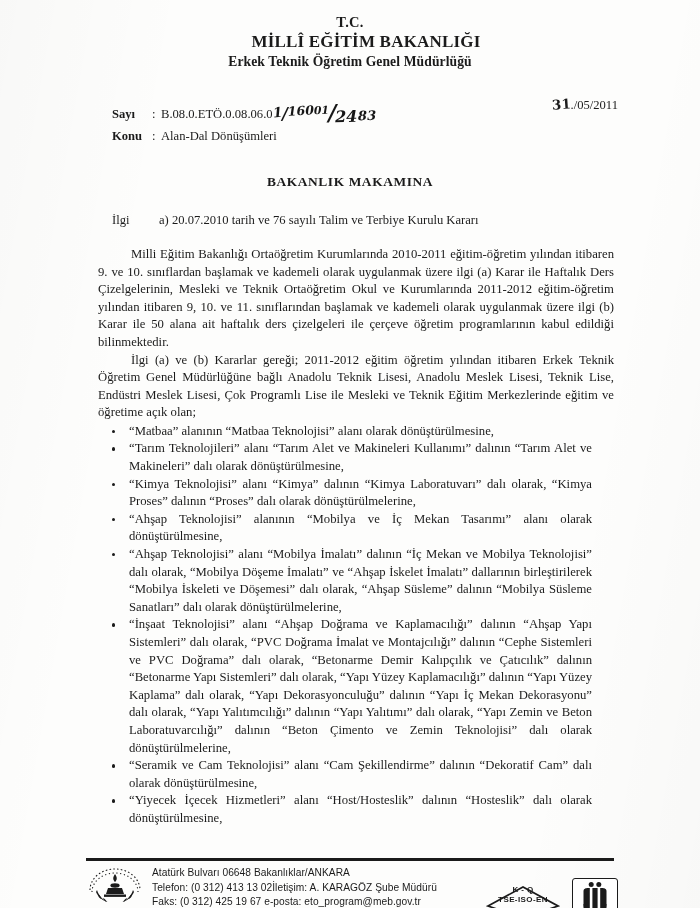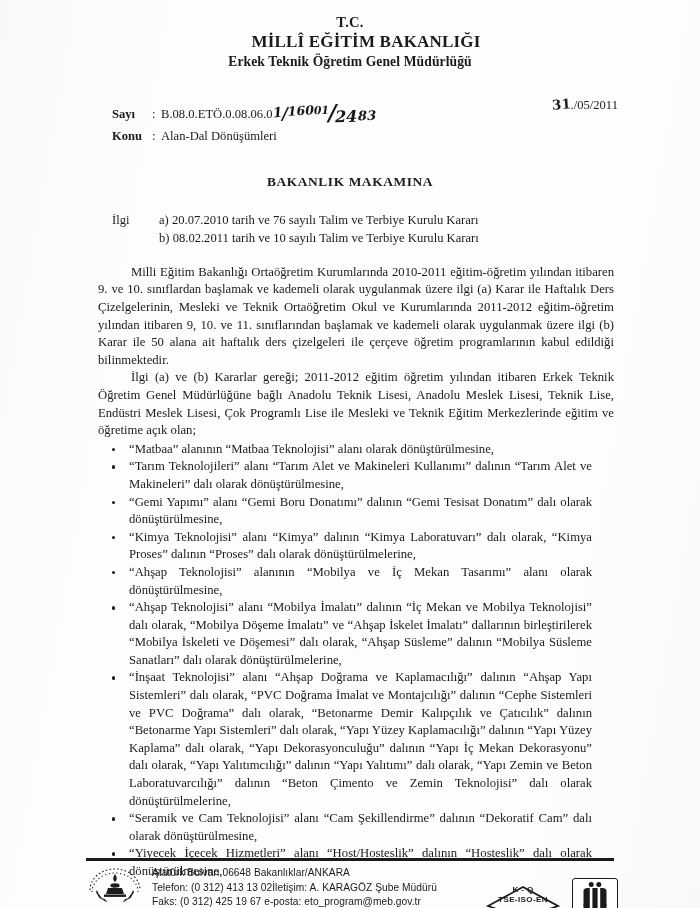--- a/index.html
+++ b/index.html
@@ -269,33 +269,31 @@
       </div>
       <div class="meta-date"><span class="date-day">31</span><span>./05/2011</span></div>
     </div>
 
     <div class="addressee">BAKANLIK MAKAMINA</div>
 
     <div class="ilgi-block">
       <span class="ilgi-label">İlgi</span>
       <div class="ilgi-items">
         <div class="ilgi-item">a) 20.07.2010 tarih ve 76 sayılı Talim ve Terbiye Kurulu Kararı</div>
-        <div class="ilgi-item">b) 08.02.2011 tarih ve 10 sayılı Talim ve Terbiye Kurulu Kararı</div>
       </div>
     </div>
 
     <div class="body-block">
       <p class="para">Milli Eğitim Bakanlığı Ortaöğretim Kurumlarında 2010-2011 eğitim-öğretim yılından itibaren 9. ve 10. sınıflardan başlamak ve kademeli olarak uygulanmak üzere ilgi (a) Karar ile Haftalık Ders Çizelgelerinin, Mesleki ve Teknik Ortaöğretim Okul ve Kurumlarında 2011-2012 eğitim-öğretim yılından itibaren 9, 10. ve 11. sınıflarından başlamak ve kademeli olarak uygulanmak üzere ilgi (b) Karar ile 50 alana ait haftalık ders çizelgeleri ile çerçeve öğretim programlarının kabul edildiği bilinmektedir.</p>
       <p class="para">İlgi (a) ve (b) Kararlar gereği; 2011-2012 eğitim öğretim yılından itibaren Erkek Teknik Öğretim Genel Müdürlüğüne bağlı Anadolu Teknik Lisesi, Anadolu Meslek Lisesi, Teknik Lise, Endüstri Meslek Lisesi, Çok Programlı Lise ile Mesleki ve Teknik Eğitim Merkezlerinde eğitim ve öğretime açık olan;</p>
     </div>
 
     <ul class="bullet-list">
       <li class="bullet-item">“Matbaa” alanının “Matbaa Teknolojisi” alanı olarak dönüştürülmesine,</li>
       <li class="bullet-item">“Tarım Teknolojileri” alanı “Tarım Alet ve Makineleri Kullanımı” dalının “Tarım Alet ve Makineleri” dalı olarak dönüştürülmesine,</li>
-      <li class="bullet-item">“Gemi Yapımı” alanı “Gemi Boru Donatımı” dalının “Gemi Tesisat Donatım” dalı olarak dönüştürülmesine,</li>
       <li class="bullet-item">“Kimya Teknolojisi” alanı “Kimya” dalının “Kimya Laboratuvarı” dalı olarak, “Kimya Proses” dalının “Proses” dalı olarak dönüştürülmelerine,</li>
       <li class="bullet-item">“Ahşap Teknolojisi” alanının “Mobilya ve İç Mekan Tasarımı” alanı olarak dönüştürülmesine,</li>
       <li class="bullet-item">“Ahşap Teknolojisi” alanı “Mobilya İmalatı” dalının “İç Mekan ve Mobilya Teknolojisi” dalı olarak, “Mobilya Döşeme İmalatı” ve “Ahşap İskelet İmalatı” dallarının birleştirilerek “Mobilya İskeleti ve Döşemesi” dalı olarak, “Ahşap Süsleme” dalının “Mobilya Süsleme Sanatları” dalı olarak dönüştürülmelerine,</li>
       <li class="bullet-item">“İnşaat Teknolojisi” alanı “Ahşap Doğrama ve Kaplamacılığı” dalının “Ahşap Yapı Sistemleri” dalı olarak, “PVC Doğrama İmalat ve Montajcılığı” dalının “Cephe Sistemleri ve PVC Doğrama” dalı olarak, “Betonarme Demir Kalıpçılık ve Çatıcılık” dalının “Betonarme Yapı Sistemleri” dalı olarak, “Yapı Yüzey Kaplamacılığı” dalının “Yapı Yüzey Kaplama” dalı olarak, “Yapı Dekorasyonculuğu” dalının “Yapı İç Mekan Dekorasyonu” dalı olarak, “Yapı Yalıtımcılığı” dalının “Yapı Yalıtımı” dalı olarak, “Yapı Zemin ve Beton Laboratuvarcılığı” dalının “Beton Çimento ve Zemin Teknolojisi” dalı olarak dönüştürülmelerine,</li>
       <li class="bullet-item">“Seramik ve Cam Teknolojisi” alanı “Cam Şekillendirme” dalının “Dekoratif Cam” dalı olarak dönüştürülmesine,</li>
       <li class="bullet-item">“Yiyecek İçecek Hizmetleri” alanı “Host/Hosteslik” dalının “Hosteslik” dalı olarak dönüştürülmesine,</li>
     </ul>
   </div>
 
   <div class="footer-rule"></div>

